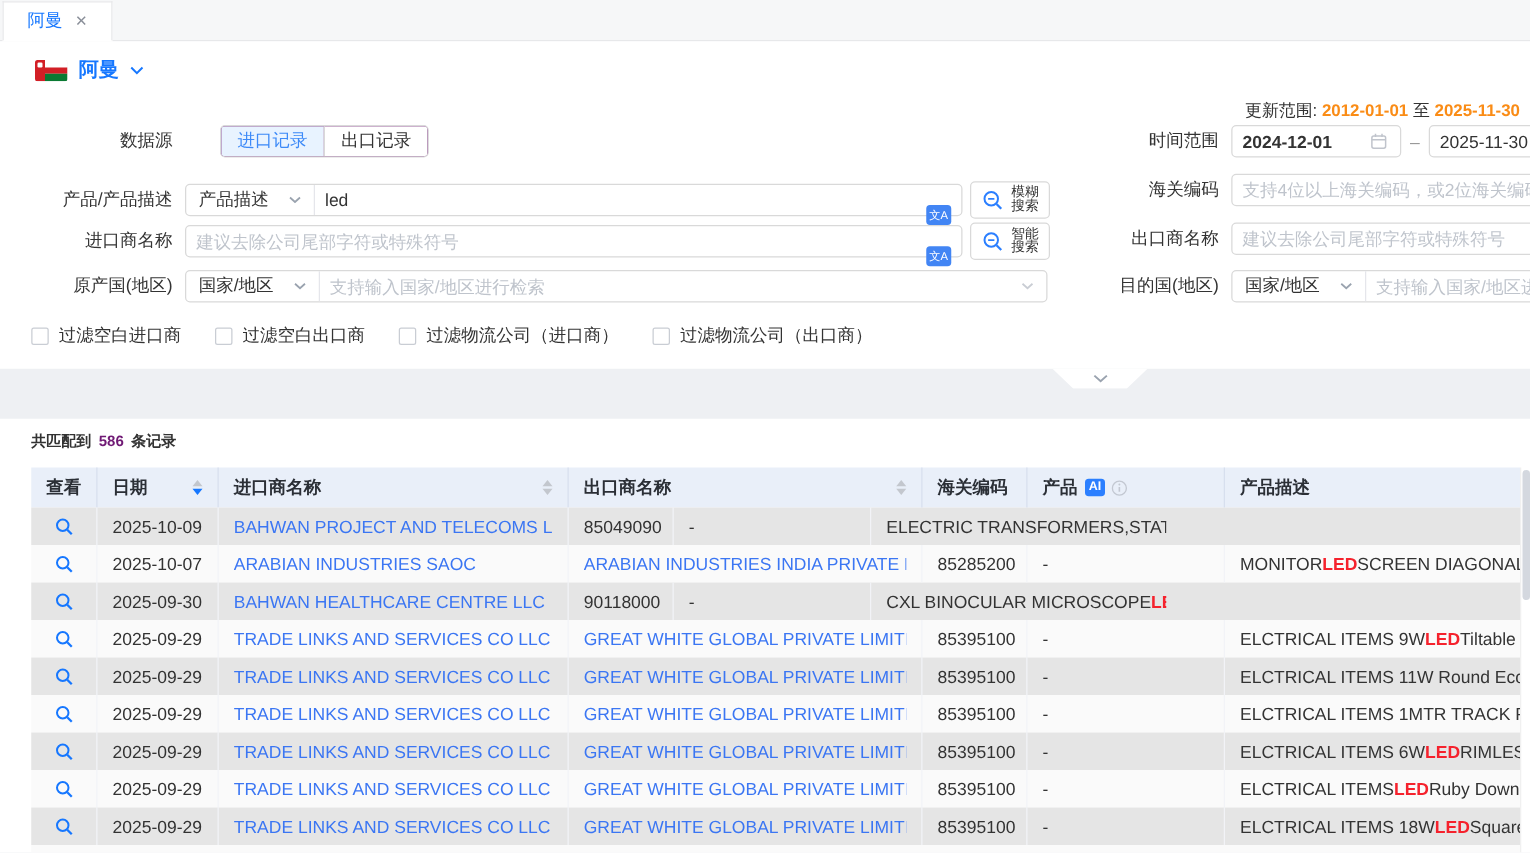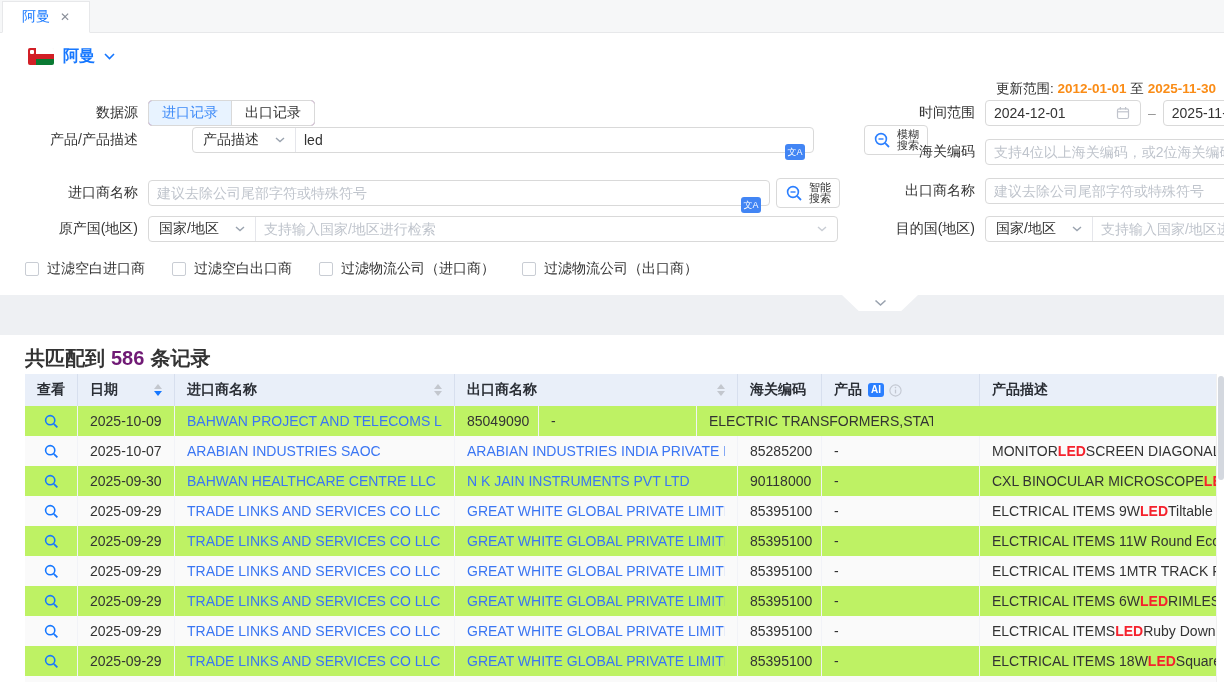--- a/index.html
+++ b/index.html
@@ -49,27 +49,27 @@
   .cbrow { position:absolute; left:25px; top:227px; display:flex; gap:27px; align-items:center;text-align:center; }
   .cb { display:flex; align-items:center; gap:8px; cursor:pointer; white-space:nowrap; }
   .cbbox { width:14px; height:14px; border:1px solid #c9cdd4; border-radius:2px; background:#fff; flex:none; }
   
   .gap { height:40px; position:relative; }
   .collapse-tab { position:absolute; left:842px; top:0; width:76px; height:16px; background:#fff;
                   clip-path:polygon(0 0,100% 0,78% 100%,22% 100%);
                   display:flex; align-items:center; justify-content:center; cursor:pointer; }
   
   .results { height:347px; background:#fff; position:relative; }
-  .rtitle { position:absolute; left:25px; top:10px; font-size:20px; font-weight:bold; display:flex; gap:6px; align-items:baseline; }
+  .rtitle { position:absolute; left:25px; top:10px; font-size:12px; font-weight:bold; display:flex; gap:6px; align-items:baseline; }
   .rtitle .count { color:#701a75; }
   .table { position:absolute; left:25px; top:39px; width:1191px; font-size:14px; }
   .thead { display:flex; height:32px; background:#e9eff9; align-items:stretch; }
   .th { display:flex; align-items:center; padding:0 12px; border-right:1px solid #d7dfee; font-weight:bold; color:#2b2f36; overflow:hidden; white-space:nowrap; }
   .th.center { justify-content:center; padding:0 4px; }
-  .trow { display:flex; height:30px; background:#bef264; align-items:stretch; }
+  .trow { display:flex; height:30px; background:#e5e5e5; align-items:stretch; }
   .trow.alt { background:#fafafa; }
   .td { display:flex; align-items:center; padding:0 12px; border-right:1px solid #f2f3f7; white-space:nowrap; overflow:hidden; color:#333; }
   .td.c0 { justify-content:center; padding:0 4px; }
   .c0 { flex:0 0 53px; } .c1 { flex:0 0 97px; } .c2 { flex:0 0 280px; } .c3 { flex:0 0 283px; }
   .c4 { flex:0 0 84px; } .c5 { flex:0 0 158px; } .c6 { flex:0 0 236px; border-right:none; }
   .link { color:#3b76f3; cursor:pointer; overflow:hidden; white-space:nowrap; }
   .hl { color:#f5222d; font-weight:bold; }
   .viewbtn { display:flex; align-items:center; cursor:pointer; }
   .sorter { display:flex; flex-direction:column; gap:2px; margin-left:auto; cursor:pointer; }
   .car-up { width:0; height:0; border-left:4px solid transparent; border-right:4px solid transparent; border-bottom:5px solid #c3c7ce; }
@@ -100,29 +100,29 @@
         <span class="s3"></span>
         <span class="band"></span>
         <span class="emblem"></span>
     </span>
     <span class="country-name">阿曼</span>
     <svg width="11" height="7" viewBox="0 0 11 7">
       <polyline points="1,1 5.5,5.5 10,1" fill="none" stroke="#1677ff" stroke-width="1.6"></polyline>
     </svg>
   </div>
 
-  <div class="frow" style="top:67px;">
+  <div class="frow" style="top:67px;gap:28px;">
     <span class="flabel">数据源</span>
     <div class="seg">
       <span class="seg-item active">进口记录</span>
       <span class="seg-item">出口记录</span>
     </div>
   </div>
 
-  <div class="frow" style="top:92px;gap:44px;">
+  <div class="frow" style="top:112px;">
     <span class="flabel">产品/产品描述</span>
     <div class="ibox" style="width:622px;">
       <span class="sel">
         <span>产品描述</span>
         <svg width="10" height="6" viewBox="0 0 10 6">
           <polyline points="1,1 5,4.6 9,1" fill="none" stroke="#9aa3af" stroke-width="1.4"></polyline>
           </svg>
       </span>
       <input value="led" style="">
       <span class="trans-icon">文A</span>
@@ -177,21 +177,21 @@
 
   <div class="update-range">
     <span>更新范围:</span>
     <span class="od">2012-01-01</span>
     <span>至</span>
     <span class="od">2025-11-30</span>
   </div>
 
   <div class="frow right" style="top:67px;">
     <span class="flabel">时间范围</span>
-    <div class="ibox" style="width:156px;">
+    <div class="ibox" style="width:136px;font-weight:bold;">
       <input value="2024-12-01" style="">
       <span class="chev-pad">
         <svg width="14" height="14" viewBox="0 0 14 14">
           <rect x="1.5" y="2.8" width="11" height="9.7" rx="1.5" fill="none" stroke="#c0c4cc" stroke-width="1.2"></rect>
           <line x1="1.5" y1="5.8" x2="12.5" y2="5.8" stroke="#c0c4cc" stroke-width="1.2"></line>
           <line x1="4.4" y1="1" x2="4.4" y2="3.6" stroke="#c0c4cc" stroke-width="1.2"></line>
           <line x1="9.6" y1="1" x2="9.6" y2="3.6" stroke="#c0c4cc" stroke-width="1.2"></line>
         </svg>
       </span>
     </div>
@@ -351,23 +351,20 @@
               <svg width="15" height="15" viewBox="0 0 15 15">
                 <circle cx="6.2" cy="6.2" r="4.6" fill="none" stroke="#1677ff" stroke-width="1.6"></circle>
                 <line x1="9.8" y1="9.8" x2="13.4" y2="13.4" stroke="#1677ff" stroke-width="1.8"></line>
               </svg>
             </span>
           </div>
           <div class="td c1">2025-09-30</div>
           <div class="td c2">
             <span class="link">BAHWAN HEALTHCARE CENTRE LLC</span>
           </div>
-          <div class="td c3">
-            <span class="link">N K JAIN INSTRUMENTS PVT LTD</span>
-          </div>
           <div class="td c4">90118000</div>
           <div class="td c5">-</div>
           <div class="td c6">
             <span>CXL BINOCULAR MICROSCOPE </span>
             <span class="hl">LED</span>
           </div>
         </div>
         <div class="trow alt">
           <div class="td c0">
             <span class="viewbtn">

